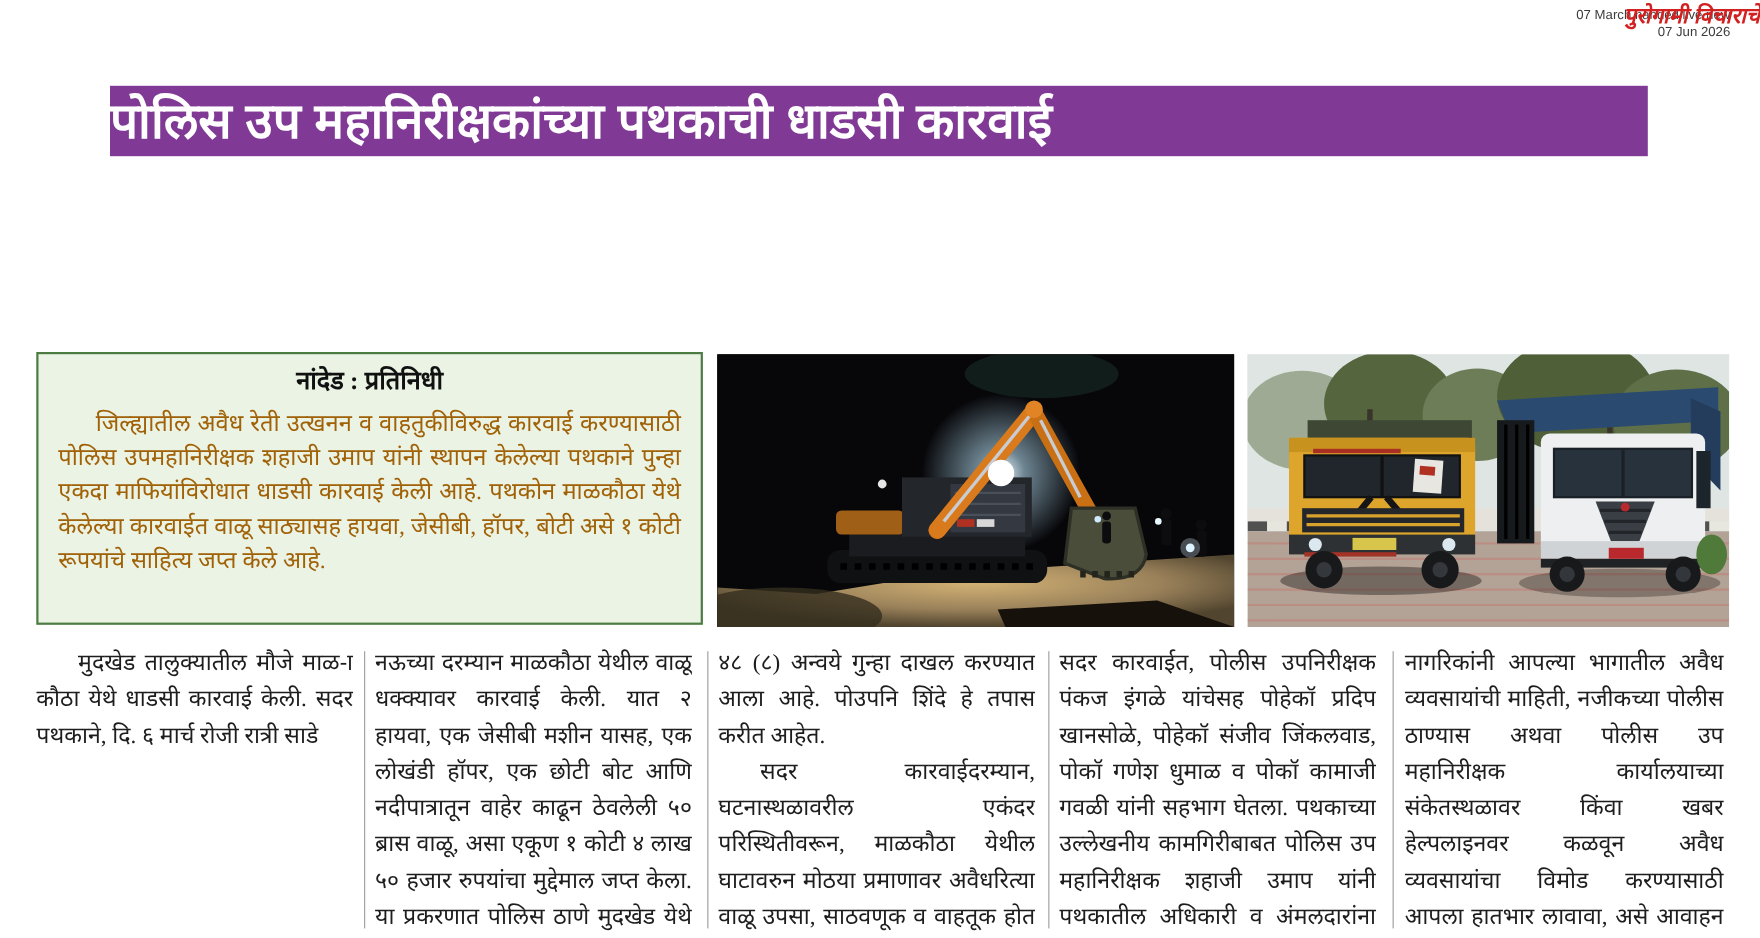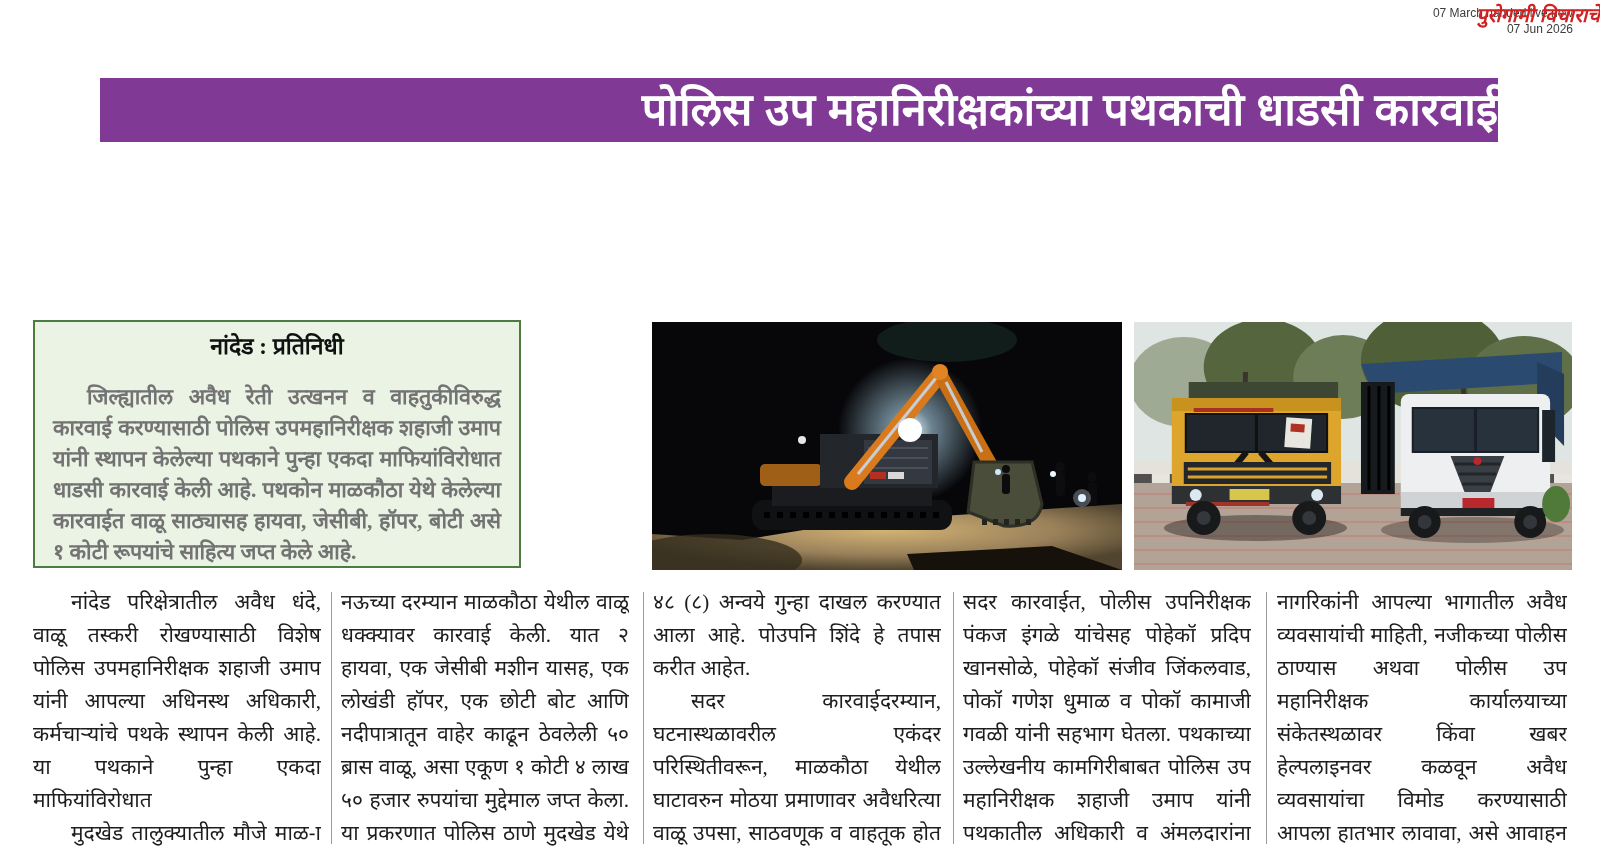--- a/index.html
+++ b/index.html
@@ -26,38 +26,38 @@
     font-size:20px;line-height:22px;color:var(--c-masthead-red);
   }
   .masthead .title{
     font-family:"Liberation Sans",sans-serif;font-weight:800;
     font-size:48px;line-height:48px;color:var(--c-masthead-red);letter-spacing:1px;
   }
   .kicker{
     position:absolute;left:100px;top:78px;width:1398px;height:64px;
     background:var(--c-kicker-bg);color:var(--c-kicker-text);
     font-family:"Liberation Sans",sans-serif;font-weight:700;font-size:45px;line-height:64px;
-    text-align:right;white-space:nowrap;
+    text-align:left;white-space:nowrap;
   }
   .headline{
     position:absolute;left:20px;top:152px;width:1560px;margin:0;
     font-family:"Liberation Sans",sans-serif;font-weight:800;font-size:95px;line-height:140px;
     color:var(--c-headline-pink);text-align:center;white-space:nowrap;
   }
   .leadbox{
-    position:absolute;left:33px;top:320px;width:488px;height:248px;box-sizing:border-box;
+    position:absolute;left:33px;top:320px;width:606px;height:248px;box-sizing:border-box;
     background:var(--c-leadbox-bg);border:2px solid var(--c-leadbox-border);
     padding:10px 18px 0 18px;
   }
   .leadbox .dateline{
     text-align:center;font-weight:700;font-size:23px;line-height:30px;color:#111;
   }
   .leadbox .leadtext{
-    margin:20px 0 0 0;font-weight:700;font-size:21.5px;line-height:31px;
-    text-align:justify;text-indent:34px;color:#737373;
+    margin:8px 0 0 0;font-weight:400;font-size:21.5px;line-height:31px;
+    text-align:justify;text-indent:34px;color:#a16207;
   }
   .photo{position:absolute;top:322px;height:248px;overflow:hidden;background:#000;}
   .photo svg{display:block;width:100%;height:100%;}
   .photo-left{left:652px;width:470px;}
   .photo-right{left:1134px;width:438px;background:#dfe5e3;}
   .col{
     position:absolute;top:586px;height:262px;overflow:hidden;
     font-size:21px;line-height:33px;text-align:justify;color:#1d1d1d;
   }
   .col p{margin:0;}
@@ -235,21 +235,20 @@
       <ellipse cx="424" cy="182" rx="14" ry="18" fill="#4f7a3a"></ellipse>
     </svg>
   </div>
 
   <div class="colrule rule1"></div>
   <div class="colrule rule2"></div>
   <div class="colrule rule3"></div>
   <div class="colrule rule4"></div>
 
   <div class="col col1">
-    <p class="indent">नांदेड परिक्षेत्रातील अवैध धंदे, वाळू तस्करी रोखण्यासाठी विशेष पोलिस उपमहानिरीक्षक शहाजी उमाप यांनी आपल्या अधिनस्थ अधिकारी, कर्मचाऱ्यांचे पथके स्थापन केली आहे. या पथकाने पुन्हा एकदा माफियांविरोधात</p>
     <p class="indent">मुदखेड तालुक्यातील मौजे माळ-ाकौठा येथे धाडसी कारवाई केली. सदर पथकाने, दि. ६ मार्च रोजी रात्री साडे</p>
   </div>
   <div class="col col2">
     <p>नऊच्या दरम्यान माळकौठा येथील वाळू धक्क्यावर कारवाई केली. यात २ हायवा, एक जेसीबी मशीन यासह, एक लोखंडी हॉपर, एक छोटी बोट आणि नदीपात्रातून वाहेर काढून ठेवलेली ५० ब्रास वाळू, असा एकूण १ कोटी ४ लाख ५० हजार रुपयांचा मुद्देमाल जप्त केला. या प्रकरणात पोलिस ठाणे मुदखेड येथे गुरनं ३९/२०२६ कलम ३०३ (२), ३ (५), ४८ (७),</p>
   </div>
   <div class="col col3">
     <p>४८ (८) अन्वये गुन्हा दाखल करण्यात आला आहे. पोउपनि शिंदे हे तपास करीत आहेत.</p>
     <p class="indent">सदर कारवाईदरम्यान, घटनास्थळावरील एकंदर परिस्थितीवरून, माळकौठा येथील घाटावरुन मोठया प्रमाणावर अवैधरित्या वाळू उपसा, साठवणूक व वाहतूक होत असल्याचे स्पष्ट झाले आहे.</p>
   </div>
   <div class="col col4">

